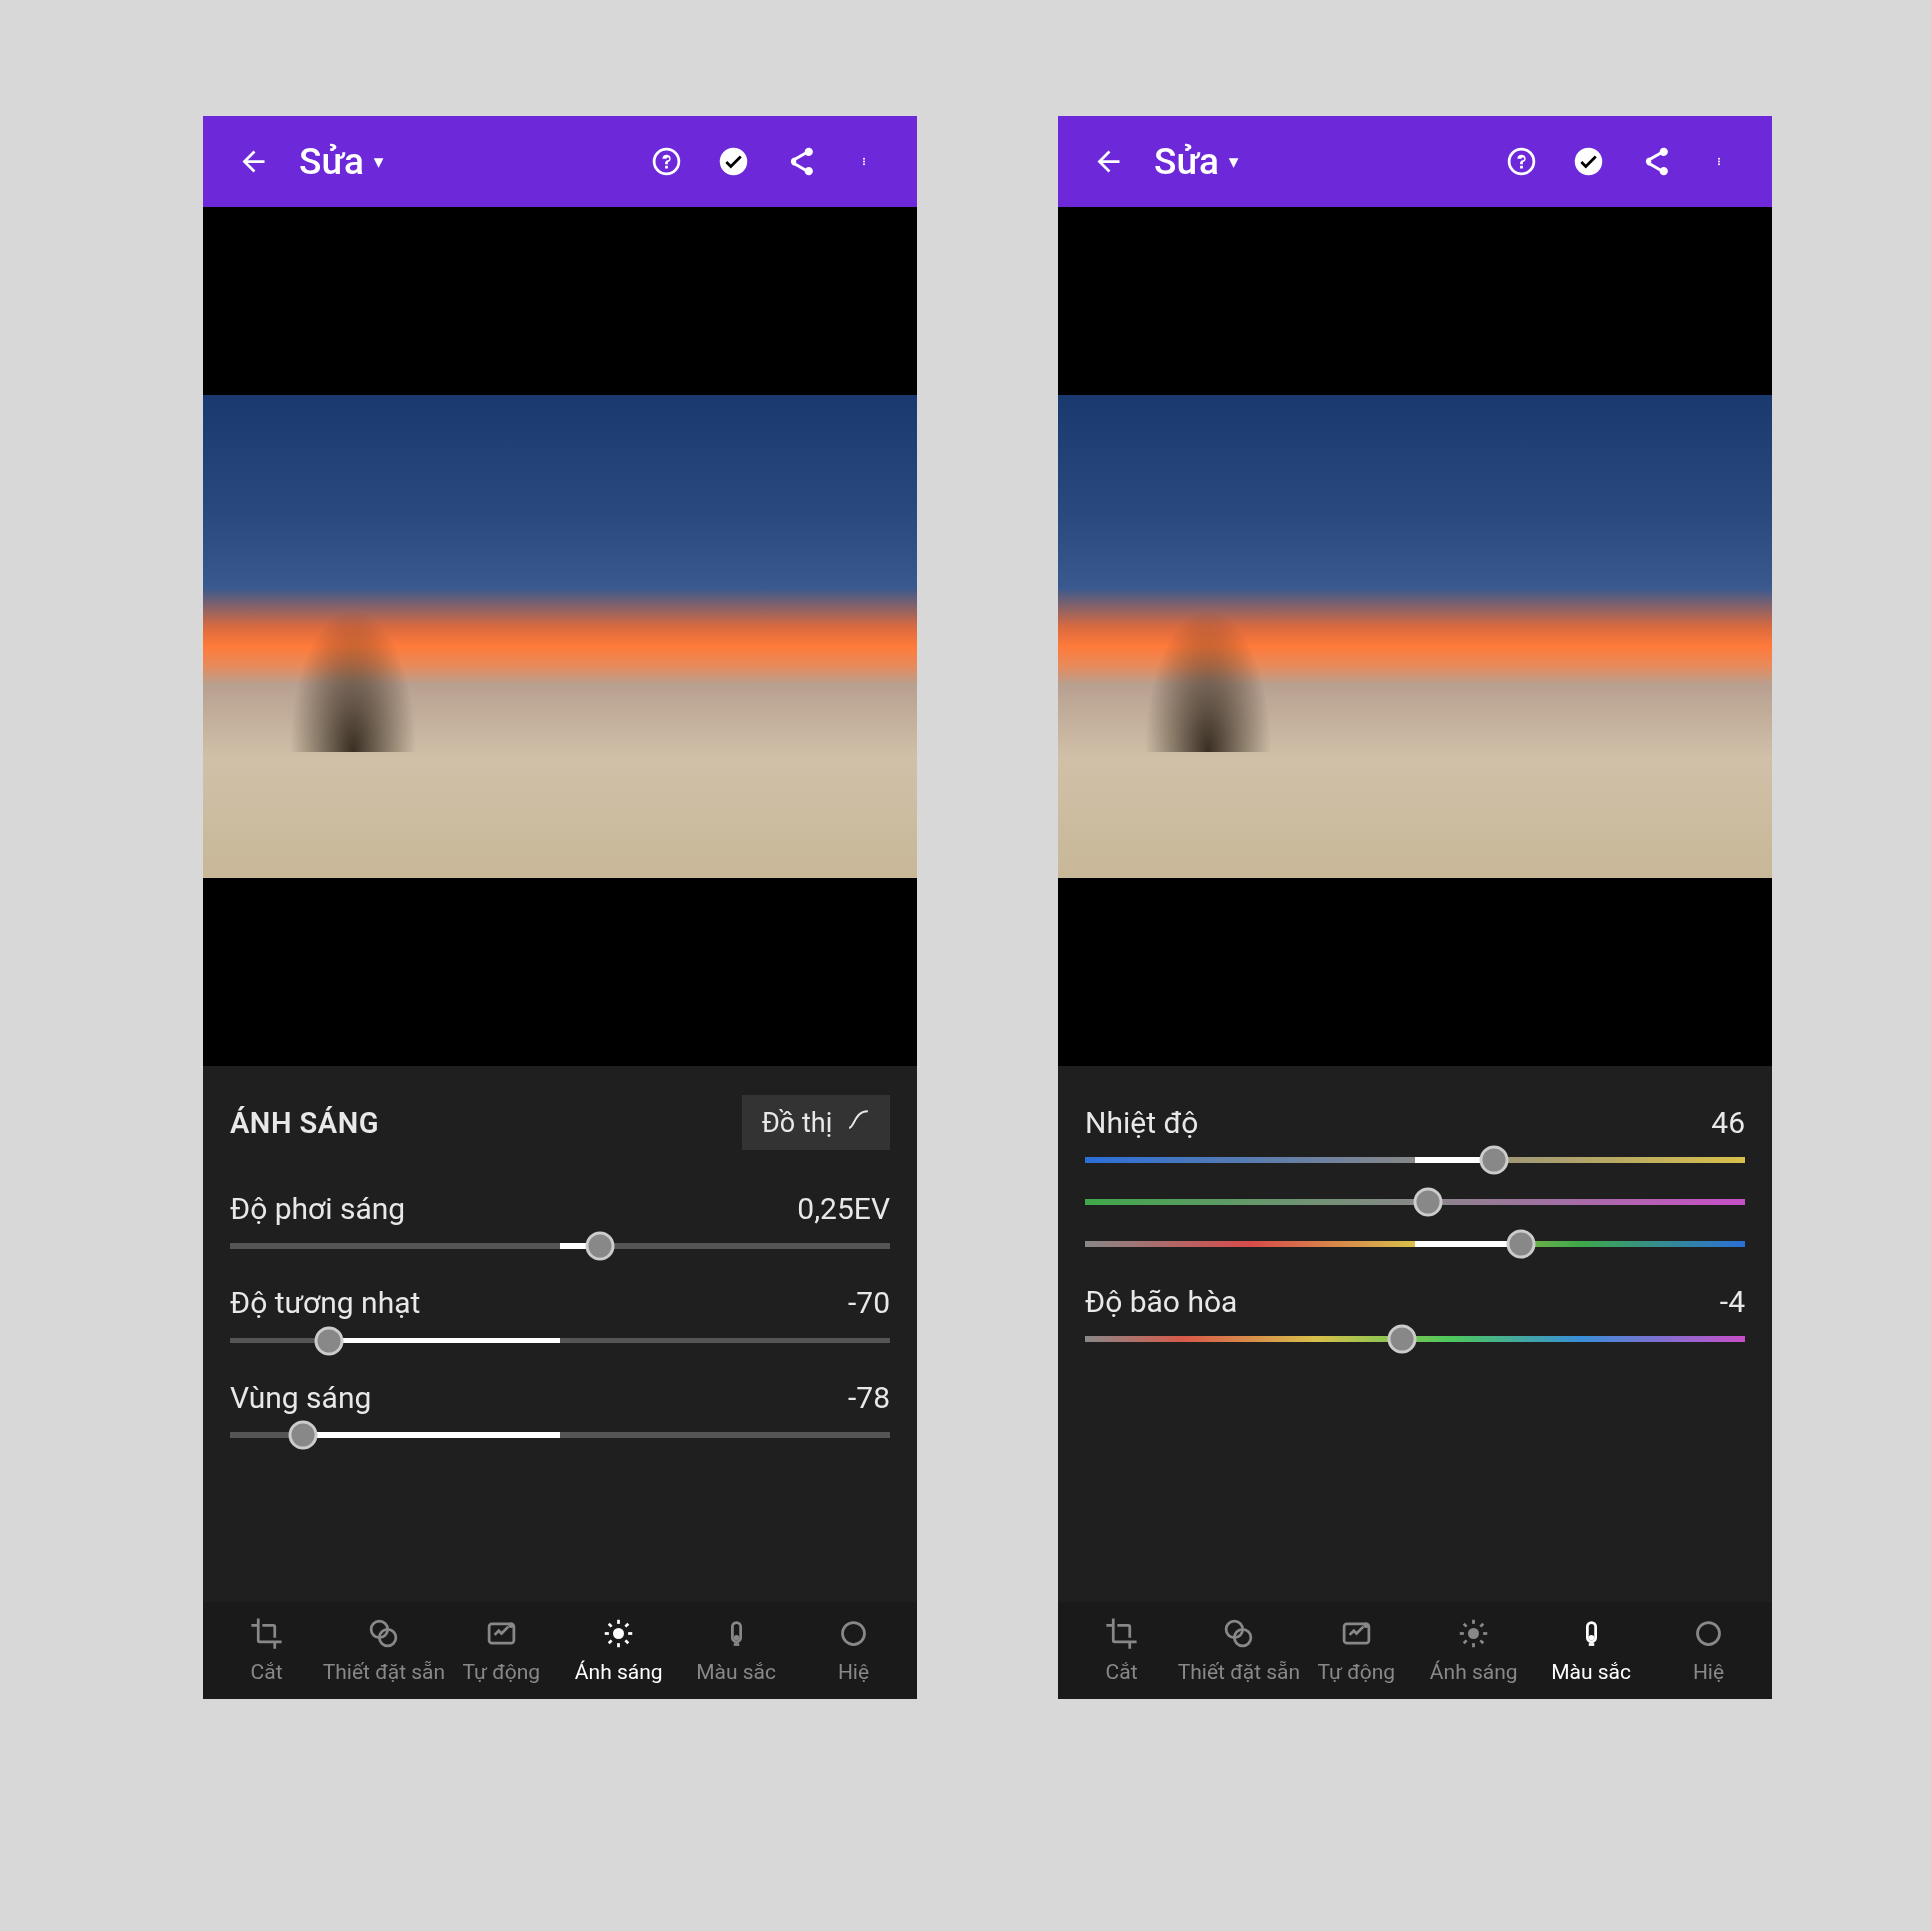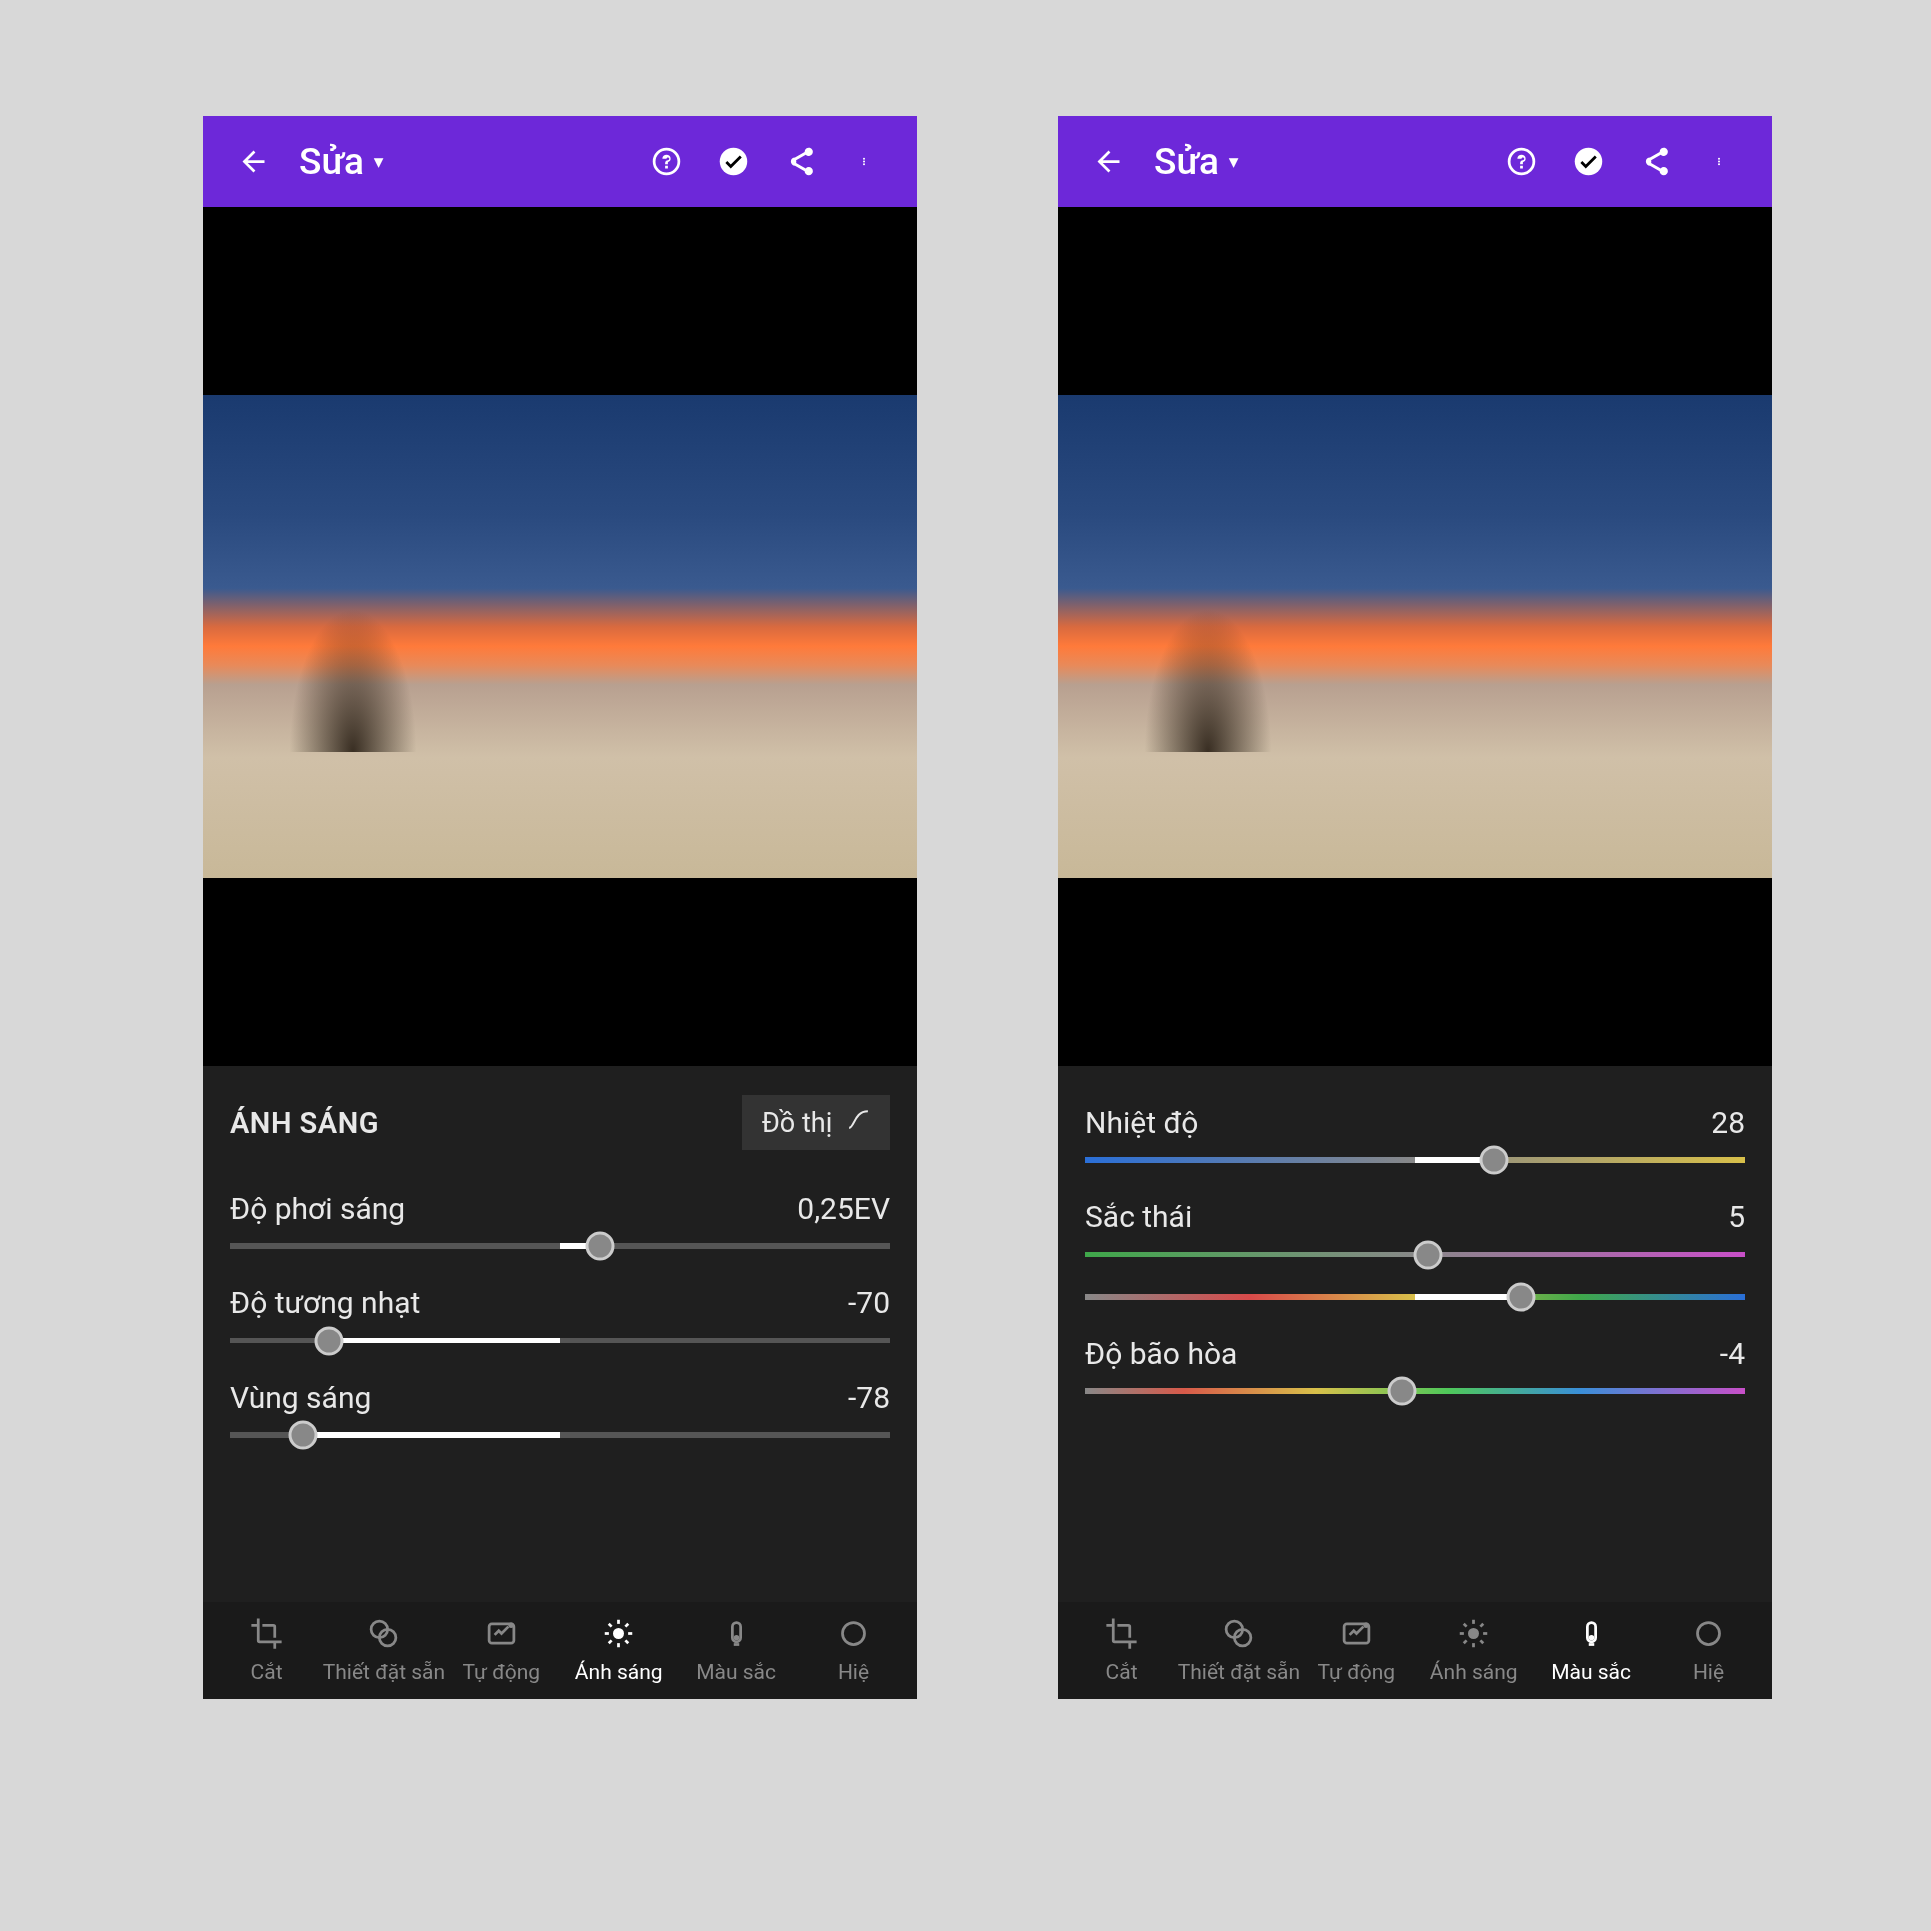--- a/index.html
+++ b/index.html
@@ -338,32 +338,28 @@
     </div>
   </div>
   <div class="photo-area">
     <div class="photo"></div>
   </div>
   <div class="panel no-header">
     <div id="right-sliders">
         <div class="slider-row">
           <div class="slider-top">
             <span>Nhiệt độ</span>
-            <span>28</span>
+            <span>46</span>
           </div>
           <div class="slider-track gradient-temp">
             <div class="slider-fill" style="left: 50%; width: 12%;"></div>
             <div class="slider-thumb" style="left: 62%;"></div>
           </div>
         </div>
         <div class="slider-row">
-          <div class="slider-top">
-            <span>Sắc thái</span>
-            <span>5</span>
-          </div>
           <div class="slider-track gradient-tint">
             <div class="slider-fill" style="left: 50%; width: 2%;"></div>
             <div class="slider-thumb" style="left: 52%;"></div>
           </div>
         </div>
         <div class="slider-row">
           <div class="slider-track gradient-sat">
             <div class="slider-fill" style="left: 50%; width: 16%;"></div>
             <div class="slider-thumb" style="left: 66%;"></div>
           </div>

